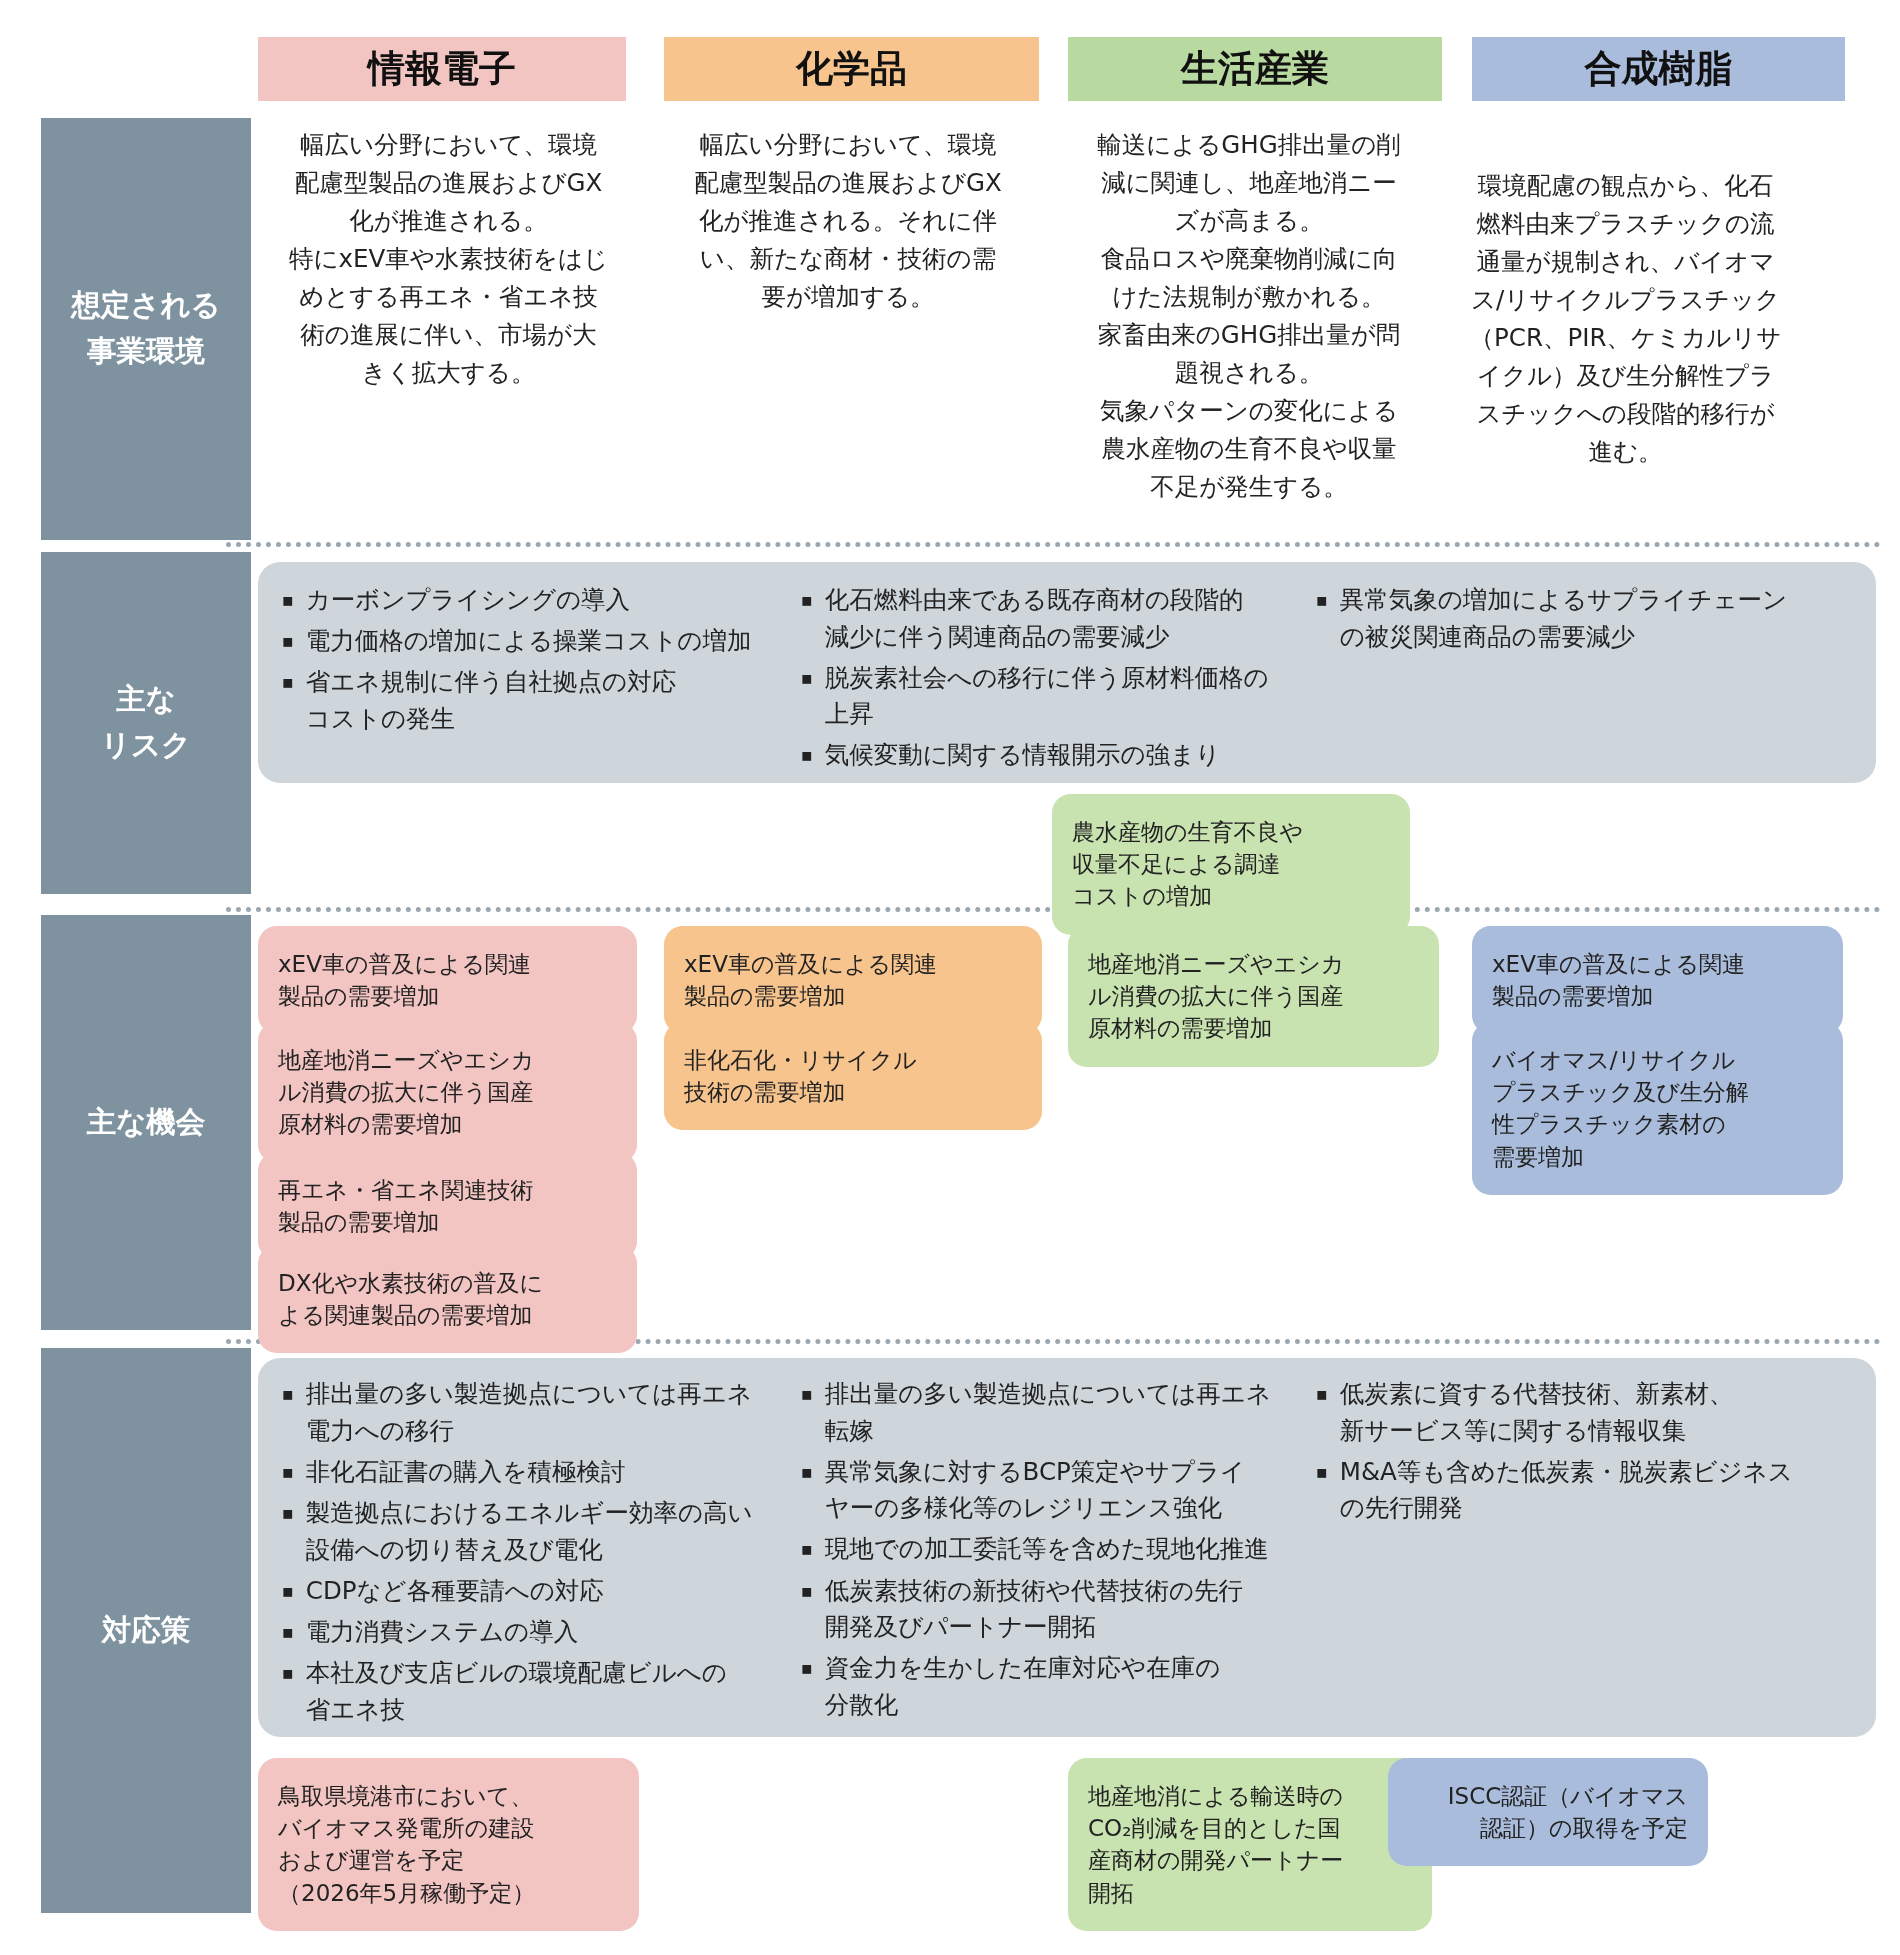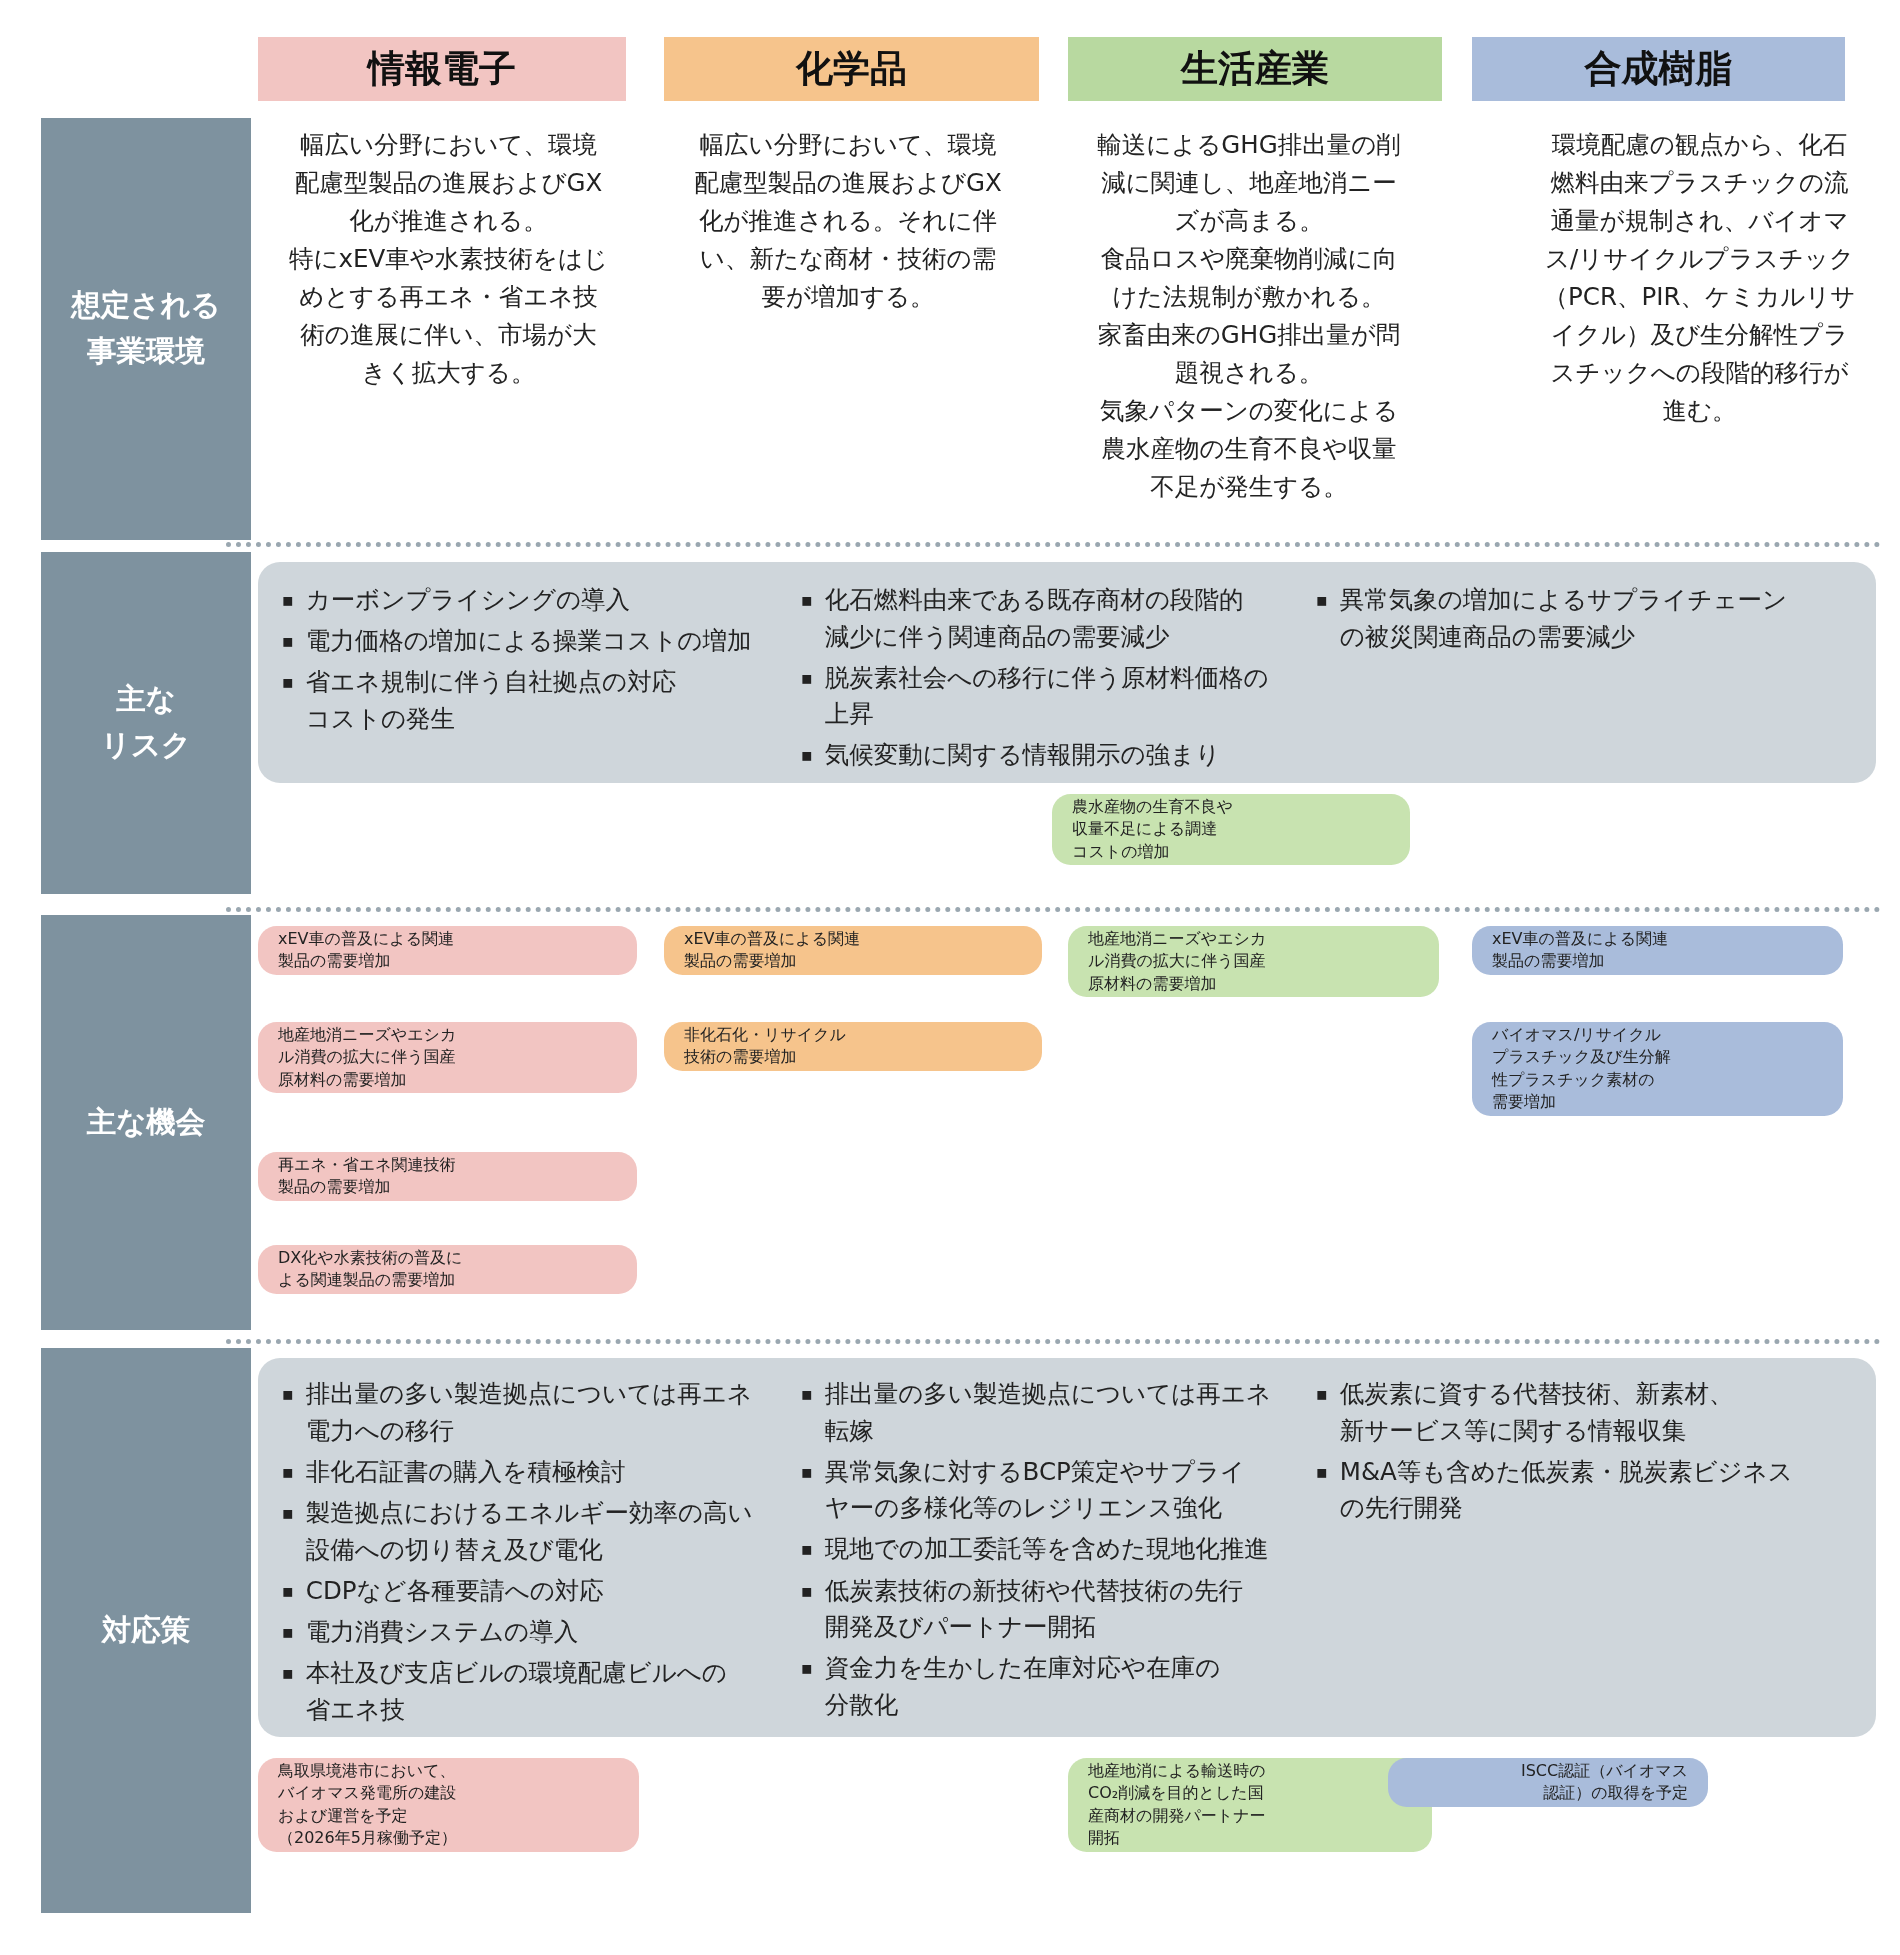--- a/index.html
+++ b/index.html
@@ -24,41 +24,41 @@
     line-height:1.55;white-space:pre-line;}
   .rh-env{top:118px;height:422px;}
   .rh-risk{top:552px;height:342px;}
   .rh-opp{top:915px;height:415px;}
   .rh-resp{top:1348px;height:565px;}
 
   .envtext{position:absolute;top:126px;font-size:24.5px;line-height:1.55;white-space:pre-line;text-align:center;}
   .e1{left:258px;width:381px;}
   .e2{left:649px;width:398px;}
   .e3{left:1054px;width:390px;}
-  .e4{left:1502px;width:395px;}
+  .e4{left:1428px;width:395px;margin-top:41px;}
 
   .dots{position:absolute;left:226px;width:1655px;height:0;border-top:5px dotted var(--divider);}
   .d1{top:542px;} .d2{top:907px;} .d3{top:1339px;}
 
   .panel{position:absolute;background:var(--panel-gray);border-radius:22px;}
   .risk-panel{left:258px;top:562px;width:1618px;height:221px;}
   .resp-panel{left:258px;top:1358px;width:1618px;height:379px;}
 
   .bullets{position:absolute;font-size:24.5px;line-height:1.5;}
   .bullet{display:flex;margin-bottom:4.2px;}
   .bullet .marker{flex:0 0 auto;margin-right:11.8px;font-size:17.7px;line-height:37px;}
   .bullet .txt{white-space:pre-line;}
   .rg1{left:282px;top:582px;width:498px;}
   .rg2{left:801px;top:582px;width:514px;}
   .rg3{left:1316px;top:582px;width:557px;}
   .pg1{left:282px;top:1376px;width:544px;}
   .pg2{left:801px;top:1376px;width:527px;}
   .pg3{left:1316px;top:1376px;width:561px;}
 
-  .chip{position:absolute;border-radius:18.6px;padding:2px 20px;font-size:16px;line-height:1.4;white-space:pre-line;}
+  .chip{position:absolute;border-radius:18.6px;padding:22px 20px;font-size:23px;line-height:1.4;white-space:pre-line;}
   .chip.pink{background:var(--pink);}
   .chip.orange{background:var(--orange);}
   .chip.green{background:var(--green-chip);}
   .chip.blue{background:var(--blue);}
 
   .agri{left:1052px;top:794px;width:358px;}
   .o11{left:258px;top:926px;width:379px;}
   .o12{left:258px;top:1022px;width:379px;}
   .o13{left:258px;top:1152px;width:379px;}
   .o14{left:258px;top:1245px;width:379px;}

